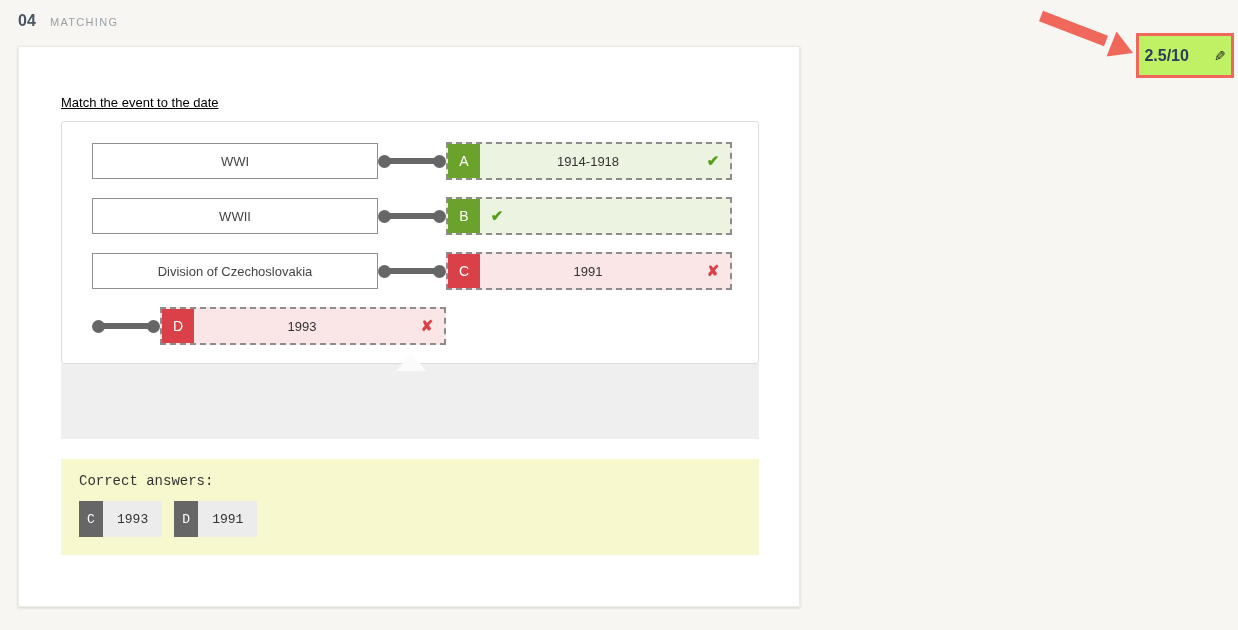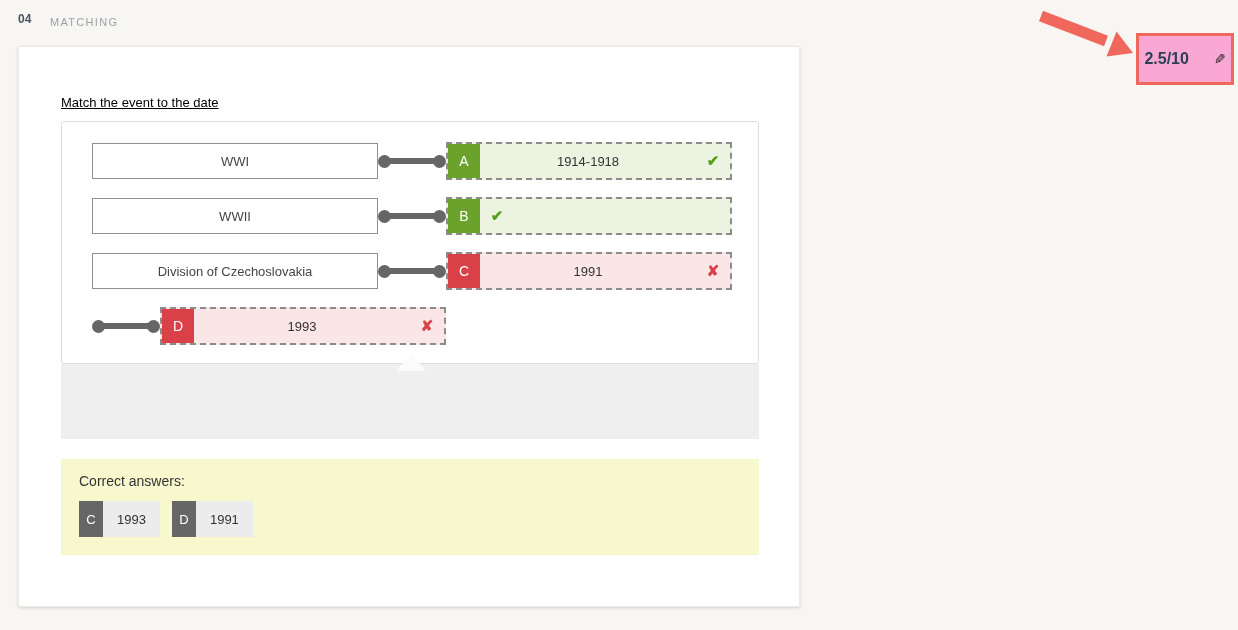--- a/index.html
+++ b/index.html
@@ -7,27 +7,27 @@
   body {
     font-family:"Liberation Sans", sans-serif;
     background:#f8f6f2;
     position:relative;
     overflow:hidden;
     color:#333;
   }
   .page { position:absolute; inset:0; }
 
   
-  .qnum { position:absolute; left:18px; top:12px; font-size:12px; font-weight:bold; color:#4a5561; }
+  .qnum { position:absolute; left:18px; top:12px; font-size:16px; font-weight:bold; color:#4a5561; }
   .qtype { position:absolute; left:50px; top:16px; font-size:11px; color:#9aa1a8; letter-spacing:1.3px; }
 
   
   .score-badge {
-    position:absolute; left:1136px; top:33px; width:98px; height:52px;
-    background:#f9a8d4; border:3px solid #f0685c;
+    position:absolute; left:1136px; top:33px; width:98px; height:45px;
+    background:#bef264; border:3px solid #f0685c;
     display:flex; align-items:center; justify-content:center; gap:25px;
     cursor:pointer;
   }
   .score-value { font-size:16px; font-weight:bold; color:#2b3f57; }
   .pencil-icon { font-size:14px; color:#111; transform:scaleX(-1); display:inline-block; }
   .arrow-svg { position:absolute; left:1032px; top:6px; }
 
   
   .card {
     position:absolute; left:18px; top:46px; width:782px; height:561px;
@@ -84,21 +84,21 @@
 
   
   .drop-area { position:absolute; left:42px; top:317px; width:698px; height:75px; background:#efefef; }
   .notch {
     position:absolute; left:377px; top:306px; width:0; height:0;
     border-left:15px solid transparent; border-right:15px solid transparent;
     border-bottom:18px solid #fbfbfb; z-index:2;
   }
 
   
-  .answers { position:absolute; left:42px; top:412px; width:698px; height:96px; background:#f8f8ce; padding:14px 18px; }
+  .answers { position:absolute; left:42px; top:412px; width:698px; height:96px; background:#f8f8ce; padding:14px 18px;font-family:Liberation Mono, monospace; }
   .answers-label { font-size:14px; color:#333; }
   .chips { display:flex; gap:12px; margin-top:12px; }
   .chip { display:flex; height:36px; }
   .chip-letter {
     width:24px; background:#666; color:#fff; font-size:13px;
     display:flex; align-items:center; justify-content:center; flex:0 0 24px;
   }
   .chip-value {
     background:#ececec; min-width:56px; padding:0 14px;
     display:flex; align-items:center; justify-content:center;

